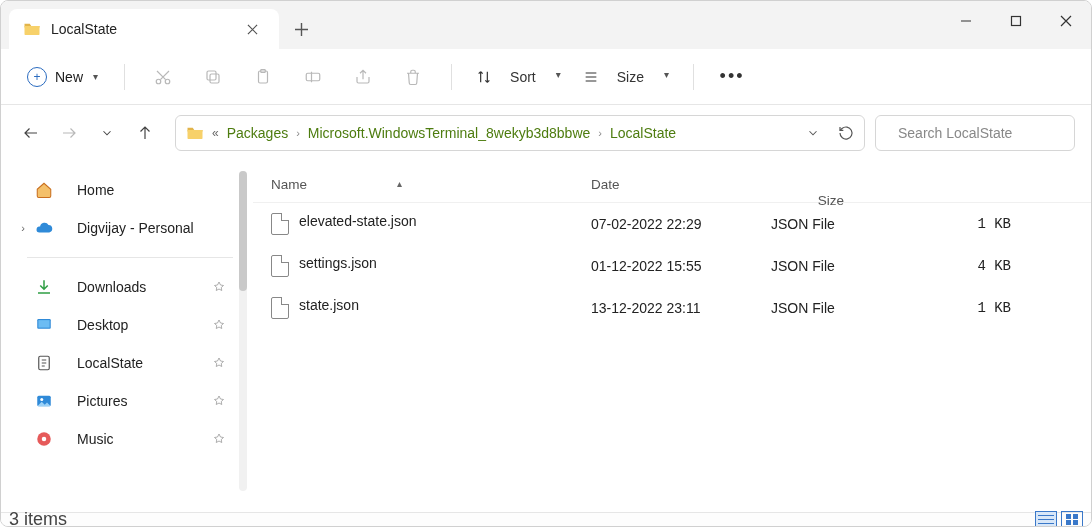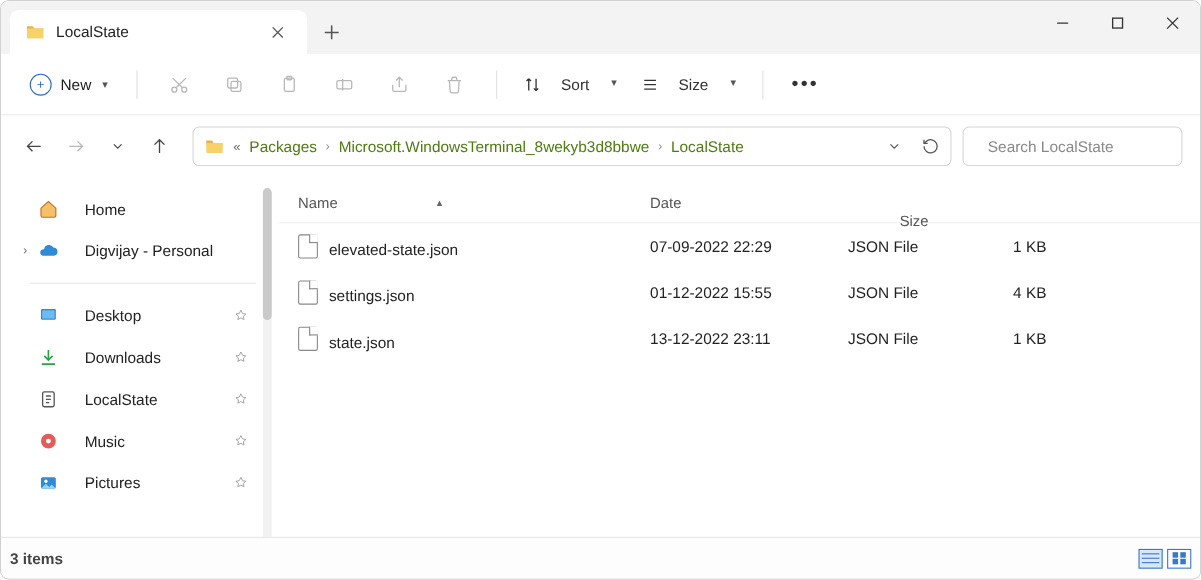--- a/index.html
+++ b/index.html
@@ -144,33 +144,33 @@
   .cols .size-col{ text-align:center; padding-right:30px;margin-top:32px;}
   .row{
     display:grid;
     grid-template-columns: 320px 180px 150px 120px;
     align-items:center;
     height:42px;
     padding-left:18px;
     font-size:14px;
     color:#222;
   }
-  .row .fname{display:flex;align-items:flex-end;gap:10px;}
-  .row .size-col{ padding-right:30px;}
+  .row .fname{display:flex;align-items:flex-start;gap:10px;}
+  .row .size-col{ text-align:right; padding-right:30px;font-family:Liberation Mono, monospace;}
   .file-ico{
     width:18px;height:22px;border:1.3px solid #888;border-radius:2px;position:relative;background:#fff; flex:none;
   }
   .file-ico::after{
     content:"";position:absolute;top:-1px;right:-1px;width:7px;height:7px;background:#fff;border-left:1.3px solid #888;border-bottom:1.3px solid #888;
   }
 
   
   .statusbar{
-    height:38px;border-top:1px solid #e6e6e6;display:flex;align-items:center;
-    padding:0 8px;font-size:14px;color:#444;background:#fdfdfd;font-weight:bold;
+    height:14px;border-top:1px solid #e6e6e6;display:flex;align-items:center;
+    padding:0 8px;font-size:18px;color:#444;background:#fdfdfd;
   }
   .statusbar .views{margin-left:auto;display:flex;gap:4px;}
   .view-btn{width:22px;height:18px;border:1px solid #3a78c9;display:flex;flex-direction:column;justify-content:space-evenly;padding:2px;gap:1px;}
   .view-btn.active{background:#d8e7f8;}
   .view-btn .ln{height:1.5px;background:#3a78c9;}
   .view-btn.icons{flex-direction:row;flex-wrap:wrap;align-content:space-evenly;}
   .view-btn.icons .sq{width:5px;height:5px;background:#3a78c9;}
 
   
   .folder-svg .back{fill:#e2b44a;}
@@ -353,65 +353,65 @@
       <span class="expand">›</span>
       <svg width="18" height="18" viewBox="0 0 24 24">
           <path d="M6 18a4 4 0 1 1 .8-7.93A6 6 0 0 1 18 8a5 5 0 0 1 1 9.9z" fill="#2f8ad8"></path>
         </svg>
       <span>Digvijay - Personal</span>
     </div>
 
     <div class="sb-divider"></div>
 
     <div class="sb-item">
+      <svg width="18" height="18" viewBox="0 0 24 24" fill="none" stroke="#2f9e44" stroke-width="2">
+          <path d="M12 3v12M7 10l5 5 5-5M4 20h16"></path>
+        </svg>
+      <span>Downloads</span>
+      <svg class="pin" width="12" height="12" viewBox="0 0 24 24" fill="none" stroke="currentColor" stroke-width="1.6">
+          <path d="M12 2l3 6 6 1-4.5 4 1 6-5.5-3-5.5 3 1-6L3 9l6-1z"></path>
+        </svg>
+    </div>
+    <div class="sb-item">
       <svg width="18" height="18" viewBox="0 0 24 24">
           <rect x="3" y="4" width="18" height="13" rx="1.5" fill="#2f8ad8"></rect>
           <rect x="4.5" y="5.5" width="15" height="10" fill="#6cbcf3"></rect>
         </svg>
       <span>Desktop</span>
       <svg class="pin" width="12" height="12" viewBox="0 0 24 24" fill="none" stroke="currentColor" stroke-width="1.6">
           <path d="M12 2l3 6 6 1-4.5 4 1 6-5.5-3-5.5 3 1-6L3 9l6-1z"></path>
         </svg>
     </div>
     <div class="sb-item">
-      <svg width="18" height="18" viewBox="0 0 24 24" fill="none" stroke="#2f9e44" stroke-width="2">
-          <path d="M12 3v12M7 10l5 5 5-5M4 20h16"></path>
-        </svg>
-      <span>Downloads</span>
-      <svg class="pin" width="12" height="12" viewBox="0 0 24 24" fill="none" stroke="currentColor" stroke-width="1.6">
-          <path d="M12 2l3 6 6 1-4.5 4 1 6-5.5-3-5.5 3 1-6L3 9l6-1z"></path>
-        </svg>
-    </div>
-    <div class="sb-item">
       <svg width="18" height="18" viewBox="0 0 24 24" fill="none" stroke="#555" stroke-width="1.6">
           <rect x="5" y="3" width="14" height="18" rx="2"></rect>
           <path d="M9 8h6M9 12h6M9 16h4"></path>
         </svg>
       <span>LocalState</span>
-      <svg class="pin" width="12" height="12" viewBox="0 0 24 24" fill="none" stroke="currentColor" stroke-width="1.6">
-          <path d="M12 2l3 6 6 1-4.5 4 1 6-5.5-3-5.5 3 1-6L3 9l6-1z"></path>
-        </svg>
-    </div>
-    <div class="sb-item">
-      <svg width="18" height="18" viewBox="0 0 24 24">
-          <circle cx="12" cy="12" r="9" fill="#e65a5a"></circle>
-          <circle cx="12" cy="12" r="3" fill="#fff"></circle>
-        </svg>
-      <span>Music</span>
       <svg class="pin" width="12" height="12" viewBox="0 0 24 24" fill="none" stroke="currentColor" stroke-width="1.6">
           <path d="M12 2l3 6 6 1-4.5 4 1 6-5.5-3-5.5 3 1-6L3 9l6-1z"></path>
         </svg>
     </div>
     <div class="sb-item">
       <svg width="18" height="18" viewBox="0 0 24 24">
           <rect x="3" y="5" width="18" height="14" rx="2" fill="#2f8ad8"></rect>
           <circle cx="9" cy="10" r="2" fill="#fff"></circle>
           <path d="M4 18l5-5 4 4 3-3 4 4v1H4z" fill="#9ad1f7"></path>
         </svg>
       <span>Pictures</span>
+      <svg class="pin" width="12" height="12" viewBox="0 0 24 24" fill="none" stroke="currentColor" stroke-width="1.6">
+          <path d="M12 2l3 6 6 1-4.5 4 1 6-5.5-3-5.5 3 1-6L3 9l6-1z"></path>
+        </svg>
+    </div>
+    <div class="sb-item">
+      <svg width="18" height="18" viewBox="0 0 24 24">
+          <circle cx="12" cy="12" r="9" fill="#e65a5a"></circle>
+          <circle cx="12" cy="12" r="3" fill="#fff"></circle>
+        </svg>
+      <span>Music</span>
       <svg class="pin" width="12" height="12" viewBox="0 0 24 24" fill="none" stroke="currentColor" stroke-width="1.6">
           <path d="M12 2l3 6 6 1-4.5 4 1 6-5.5-3-5.5 3 1-6L3 9l6-1z"></path>
         </svg>
     </div>
 
     <div class="sb-scroll"></div>
     <div class="sb-thumb"></div>
   </div>
 
   <div class="content">
@@ -419,21 +419,21 @@
       <div><span>Name</span><span class="sort-ind">▴</span></div>
       <div>Date</div>
       <div class="size-col">Size</div>
     </div>
 
     <div class="row">
       <div class="fname">
           <span class="file-ico"></span>
           <span>elevated-state.json</span>
         </div>
-      <div>07-09-2022 22:29</div>
+      <div>07-02-2022 22:29</div>
       <div>JSON File</div>
       <div class="size-col">1 KB</div>
     </div>
     <div class="row">
       <div class="fname">
           <span class="file-ico"></span>
           <span>settings.json</span>
         </div>
       <div>01-12-2022 15:55</div>
       <div>JSON File</div>

